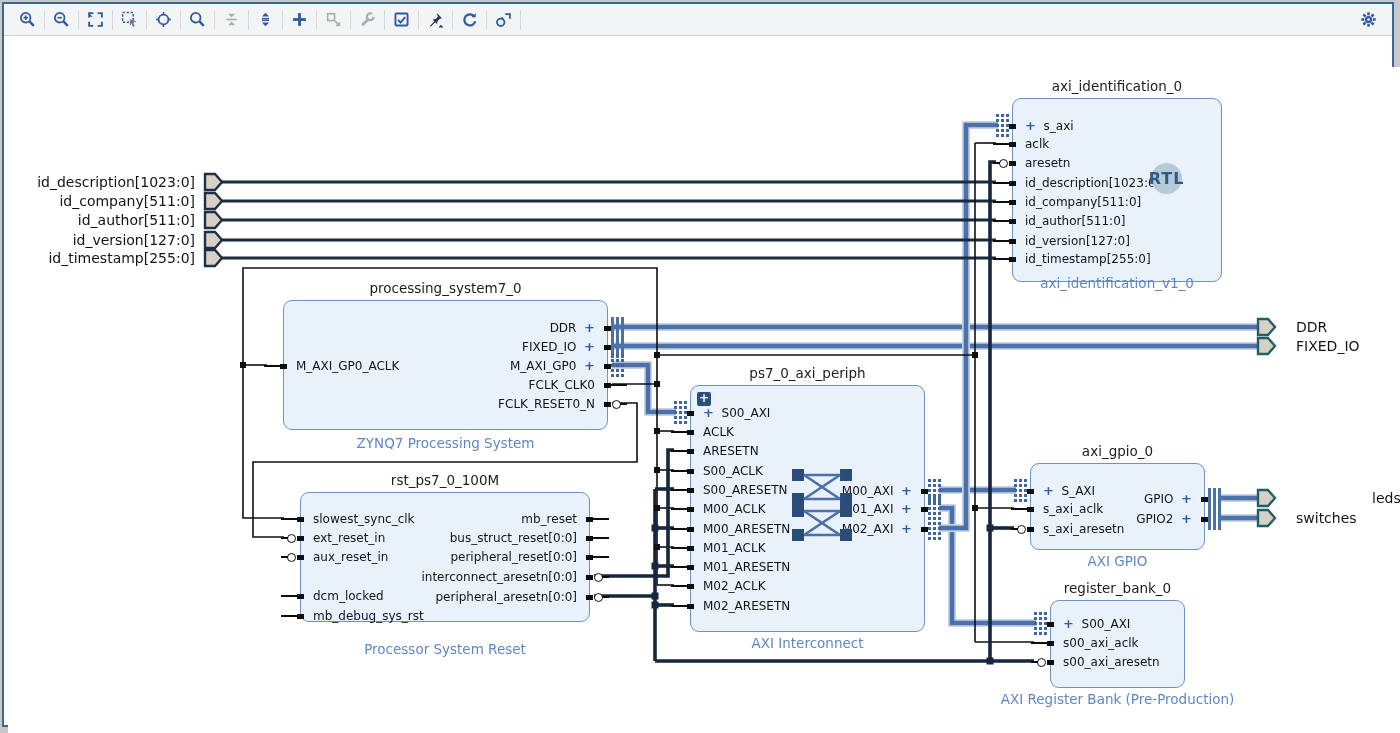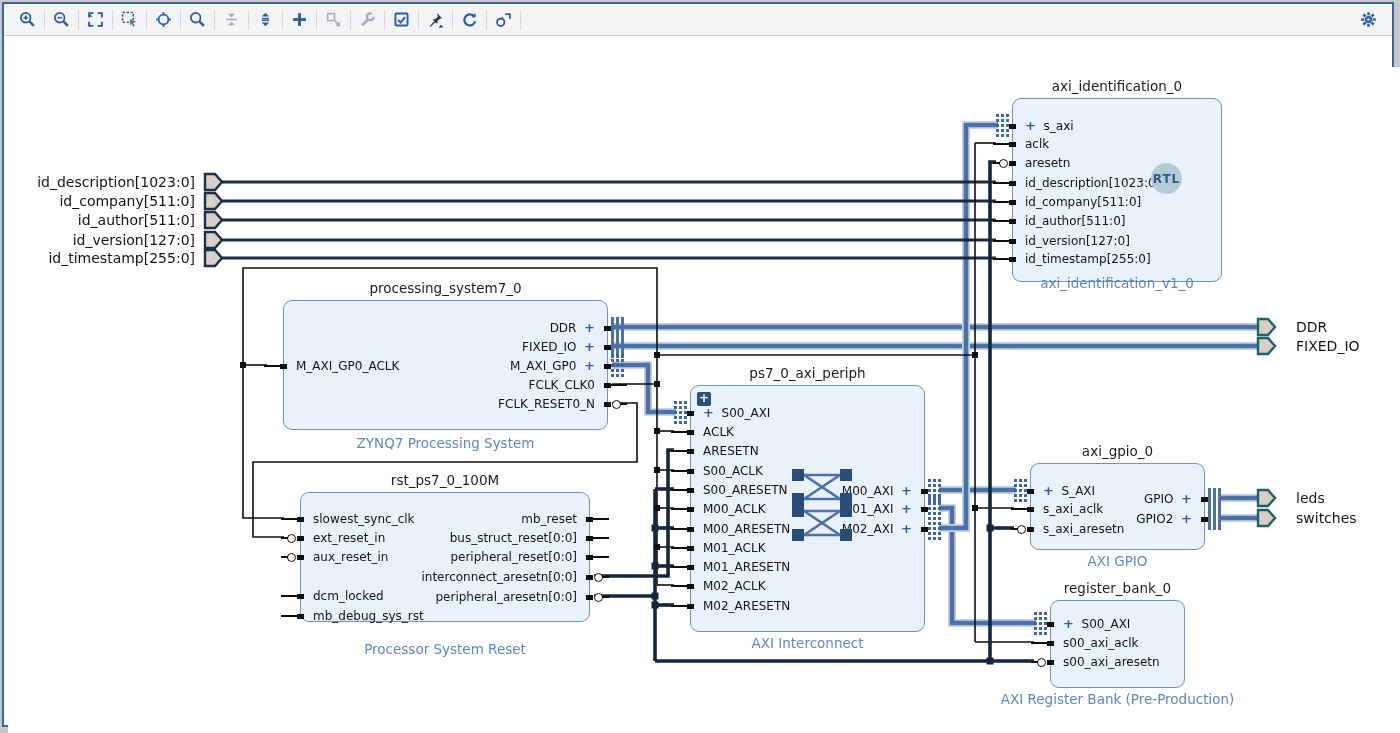--- a/index.html
+++ b/index.html
@@ -29,21 +29,21 @@
   .plus{color:#2d5d9e;font-weight:bold;font-size:13px}
   .tick{position:absolute;top:6.5px;width:7px;height:5px;background:#0d0d0d}
   .stub{position:absolute;top:8px;height:2px;background:#0d0d0d}
   .invc{position:absolute;top:4.5px;width:7px;height:7px;border:1.8px solid #0d0d0d;border-radius:50%;background:#fff;box-sizing:content-box}
   .mk{position:absolute;top:-3px}
   .cornerbtn{position:absolute;left:6px;top:6px;width:14px;height:14px;background:#2d4f7c;color:#fff;font-size:12px;line-height:13px;text-align:center;border-radius:2px;font-weight:bold}
   .zynq{position:absolute;color:#8b8f94;font-size:34px;font-weight:bold;letter-spacing:-1.5px}
   .zynq .tm{font-size:9px;vertical-align:-14px;letter-spacing:0}
   .sw1{position:absolute;width:29px;height:11px;background:#1e4d77;transform:skewX(-38deg)}
   .sw2{position:absolute;width:24px;height:9px;background:#9ba9b4;transform:skewX(-38deg)}
-  .rtl{position:absolute;width:31px;height:31px;border-radius:50%;background:#b5cbd8;color:#2e5a8a;font-weight:bold;font-size:12px;letter-spacing:1px;display:flex;align-items:center;justify-content:center}
+  .rtl{position:absolute;width:31px;height:31px;border-radius:50%;background:#b5cbd8;color:#2e5a8a;font-weight:bold;font-size:16px;letter-spacing:1px;display:flex;align-items:center;justify-content:center}
   .eplabel{position:absolute;height:18px;line-height:18px;font-size:14px;color:#141414;white-space:nowrap}
 </style>
 </head>
 <body>
 
 <div class="frame">
   <div class="toolbar">
       <button class="tbtn">
         <svg width="17" height="17" viewBox="0 0 16 16">
           <circle cx="6.3" cy="6.3" r="4.5" fill="none" stroke="#2d5d9e" stroke-width="1.7"></circle>
@@ -262,21 +262,21 @@
       <polygon points="1258,490 1268,490 1275,498 1268,506 1258,506" fill="#d8cfc7" stroke="#226066" stroke-width="2.4"></polygon>
       <polygon points="1258,510 1268,510 1275,518 1268,526 1258,526" fill="#d8cfc7" stroke="#226066" stroke-width="2.4"></polygon>
     </svg>
     <div class="eplabel" style="left: 10px; top: 173px; width: 185px; text-align: right;">id_description[1023:0]</div>
     <div class="eplabel" style="left: 10px; top: 192px; width: 185px; text-align: right;">id_company[511:0]</div>
     <div class="eplabel" style="left: 10px; top: 211px; width: 185px; text-align: right;">id_author[511:0]</div>
     <div class="eplabel" style="left: 10px; top: 231px; width: 185px; text-align: right;">id_version[127:0]</div>
     <div class="eplabel" style="left: 10px; top: 249px; width: 185px; text-align: right;">id_timestamp[255:0]</div>
     <div class="eplabel" style="left: 1296px; top: 318px;">DDR</div>
     <div class="eplabel" style="left: 1296px; top: 337px;">FIXED_IO</div>
-    <div class="eplabel" style="left: 1296px; top: 489px; text-align: center;">leds</div>
+    <div class="eplabel" style="left: 1372px; top: 489px; text-align: center;">leds</div>
     <div class="eplabel" style="left: 1296px; top: 509px;">switches</div>
     <div class="block" style="left: 283px; top: 300px; width: 325px; height: 130px;">
       <div class="btitle">processing_system7_0</div>
       <div class="bsub" style="top: 134px; text-align: center;">ZYNQ7 Processing System</div>
       <div class="pin l" style="top: 56px;"><span class="tick" style="left:-4px"></span><span class="stub" style="left:-20px;width:17px"></span><span class="lbl">M_AXI_GP0_ACLK</span></div>
       <div class="pin r" style="top: 18px;"><span class="tick" style="right:-4px"></span><span class="mk" style="right:-17px"><svg width="13" height="24" viewBox="0 0 13 24">
             <rect x="0" y="1" width="3" height="22" fill="#4c70a8"></rect>
             <rect x="5" y="1" width="3" height="22" fill="#4c70a8"></rect>
             <rect x="10" y="1" width="3" height="22" fill="#4c70a8"></rect>
           </svg></span><span class="lbl">DDR</span>&nbsp;&nbsp;<span class="plus">+</span></div>

